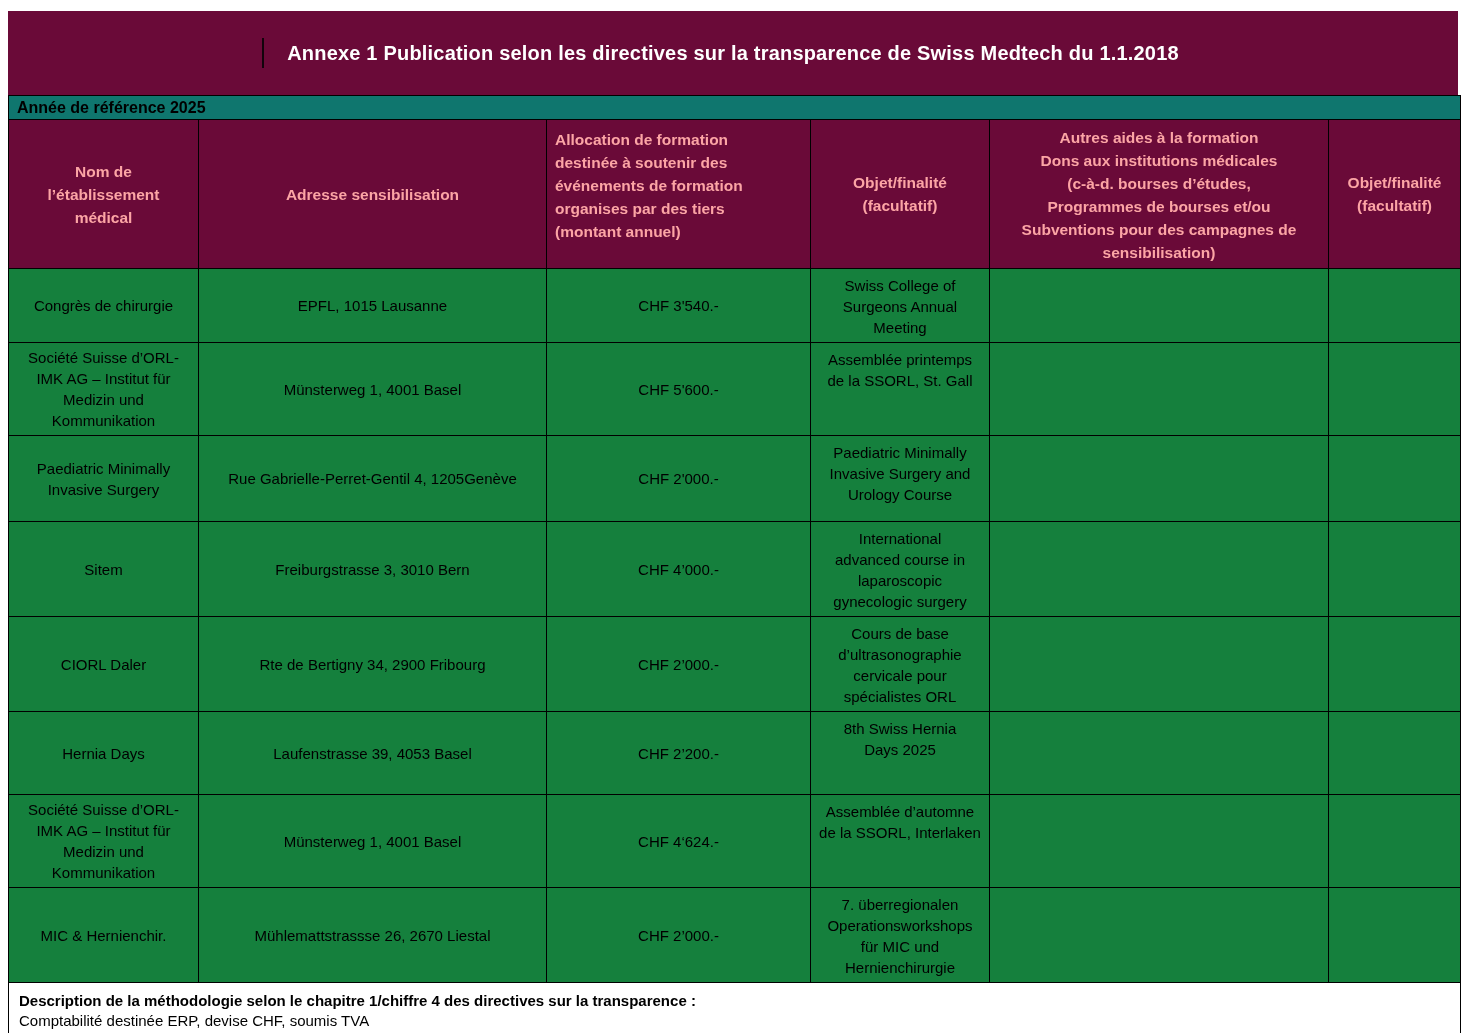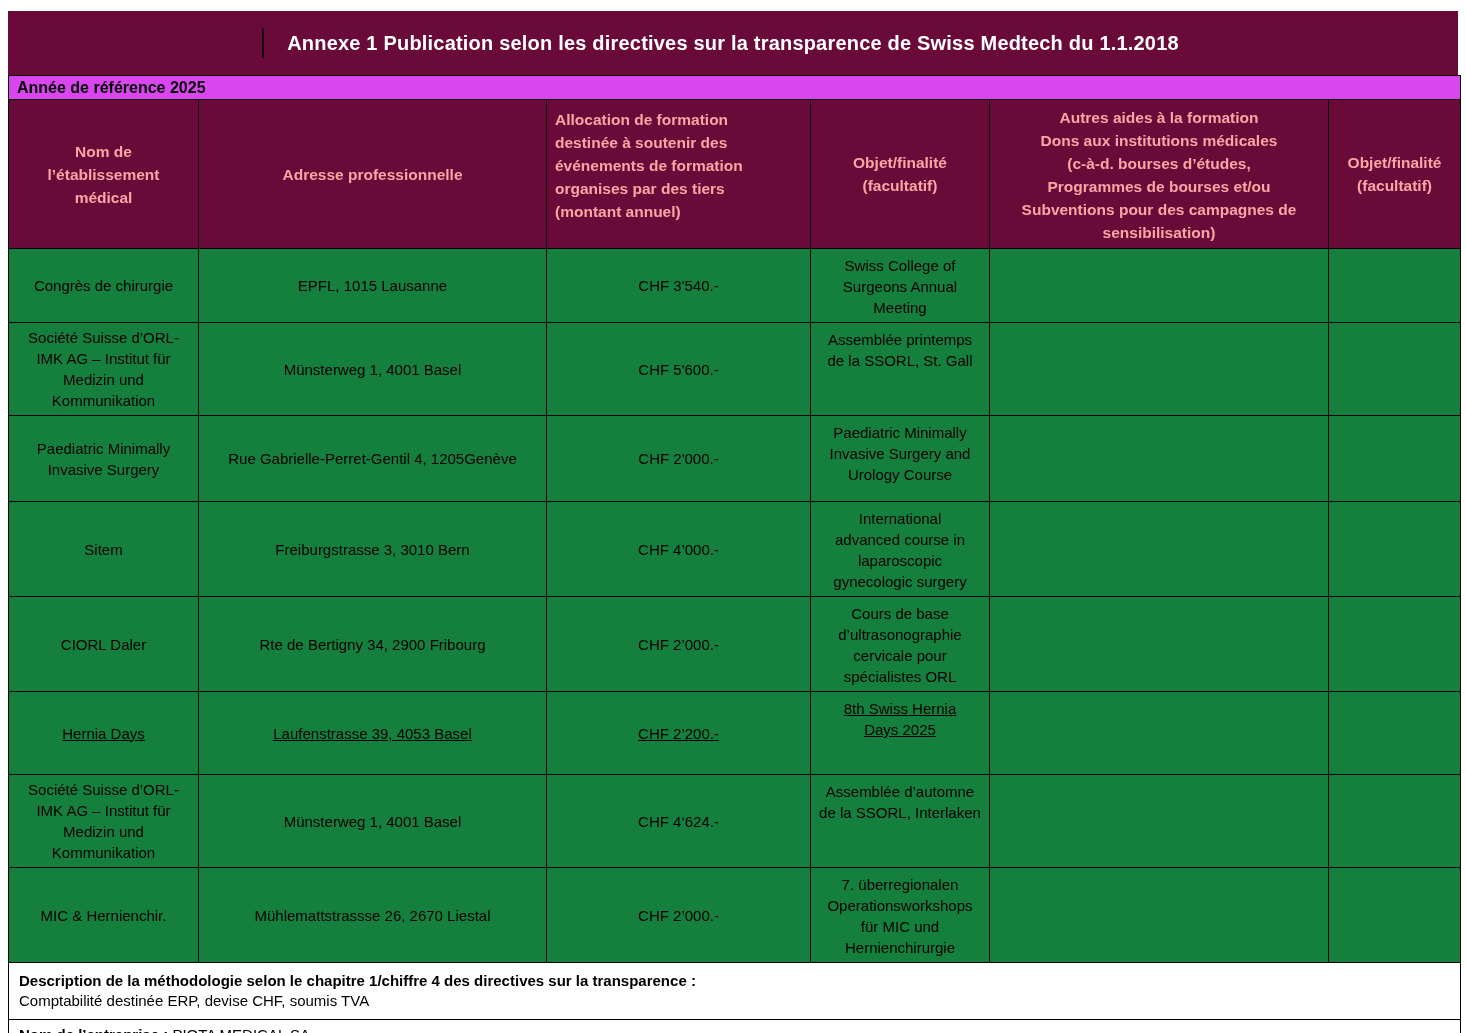--- a/index.html
+++ b/index.html
@@ -8,21 +8,21 @@
     width:1466px; height:1033px;
     font-family:"Liberation Sans", sans-serif;
     color:#000;
     overflow:hidden;
   }
   .page { padding:11px 8px 0 8px; }
 
   
   .title-band {
     position:relative;
-    height:64px;
+    height:84px;
     background:#6a0a38;
     display:flex; align-items:center; justify-content:center;
   }
   .title-band .caret {
     position:absolute; left:254px; top:50%;
     transform:translateY(-50%);
     width:2px; height:30px; background:#12030b;
   }
   .title-band .title-text {
     color:#ffffff; font-weight:bold; font-size:20px; letter-spacing:.2px;
@@ -33,21 +33,21 @@
     width:1450px; table-layout:fixed; border-collapse:collapse;
   }
   table.doc td, table.doc th {
     border:1.6px solid #000;
     vertical-align:middle;
     font-size:15px;
     overflow:hidden;
   }
   tr.year-row td {
     height:24px; font-weight:bold; font-size:16px;
-    padding:1px 8px; text-align:left; background:#d946ef;
+    padding:1px 8px; text-align:left; background:#0f766e;
   }
   tr.head-row th {
     background:#6a0a38; color:#fca5a5; font-weight:bold;
     height:134px; font-size:15.5px; line-height:23px;
     text-align:center; vertical-align:middle;
     white-space:pre-line; padding:4px 8px;
   }
   tr.head-row th.h-alloc { text-align:left; vertical-align:top; padding-top:8px; }
   tr.head-row th.h-autres { vertical-align:top; padding-top:6px; }
 
@@ -57,21 +57,21 @@
   }
   tr.data-row td.col-objet { vertical-align:top; padding-top:6px; }
   td.align-j { text-align:justify; white-space:normal; }
   td.align-l { text-align:left; }
 
   tr.r1 td { height:60px; }
   tr.r2 td { height:86px; }
   tr.r3 td { height:86px; }
   tr.r4 td { height:83px; }
   tr.r5 td { height:87px; }
-  tr.r6 td { height:83px;text-decoration:underline; }
+  tr.r6 td { height:83px; }
   tr.r7 td { height:87px; }
   tr.r8 td { height:83px; }
 
   tr.desc-row td {
     height:40px; text-align:left; vertical-align:top;
     padding:8px 10px; line-height:20px;
   }
   tr.desc-row .b { font-weight:bold; }
 
   tr.company-row td {
@@ -104,21 +104,21 @@
 
     <tbody>
         <tr class="year-row">
       <td colspan="6">Année de référence 2025</td>
     </tr>
 
     <tr class="head-row">
       <th>Nom de
 l’établissement
 médical</th>
-      <th>Adresse professionnelle</th>
+      <th>Adresse sensibilisation</th>
       <th class="h-alloc">Allocation de formation
 destinée à soutenir des
 événements de formation
 organises par des tiers
 (montant annuel)</th>
       <th>Objet/finalité
 (facultatif)</th>
       <th class="h-autres">Autres aides à la formation
 Dons aux institutions médicales
 (c-à-d. bourses d’études,

